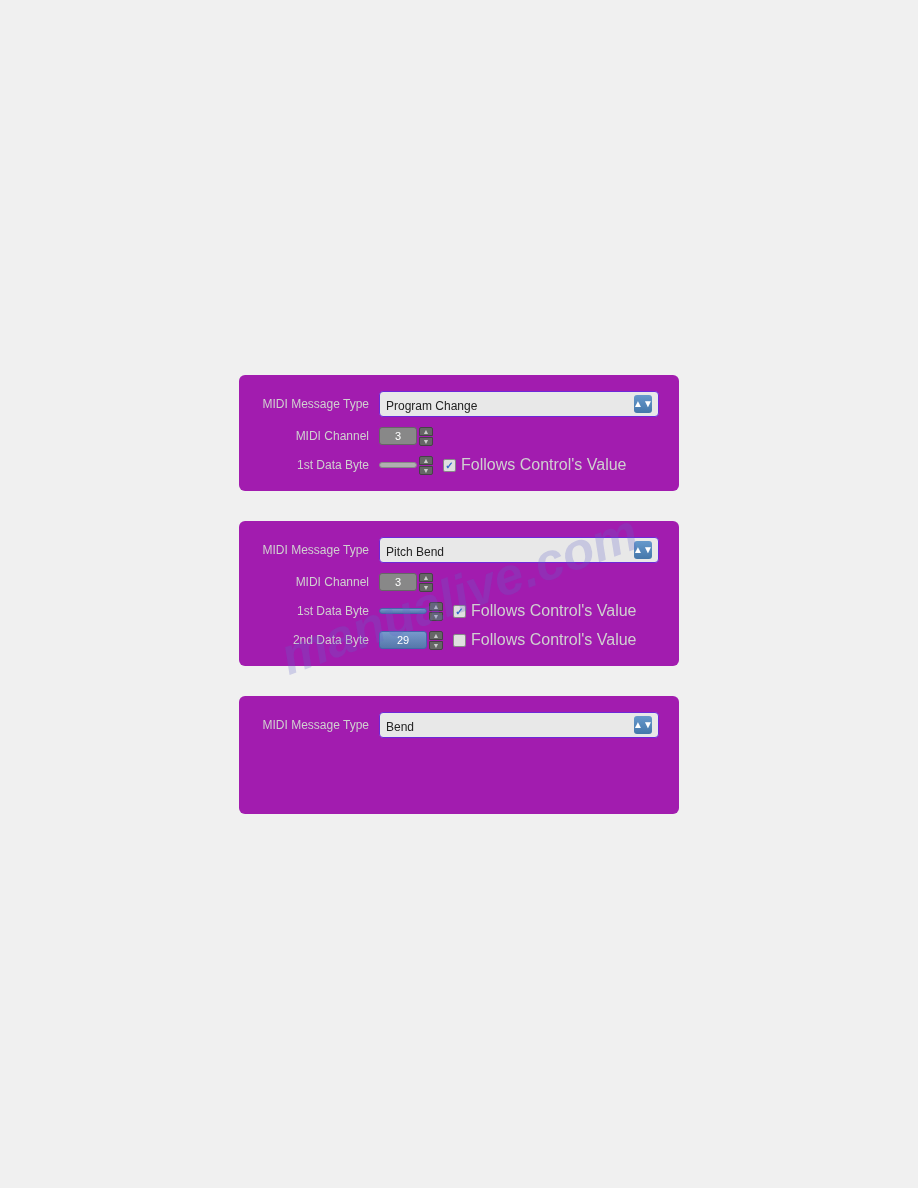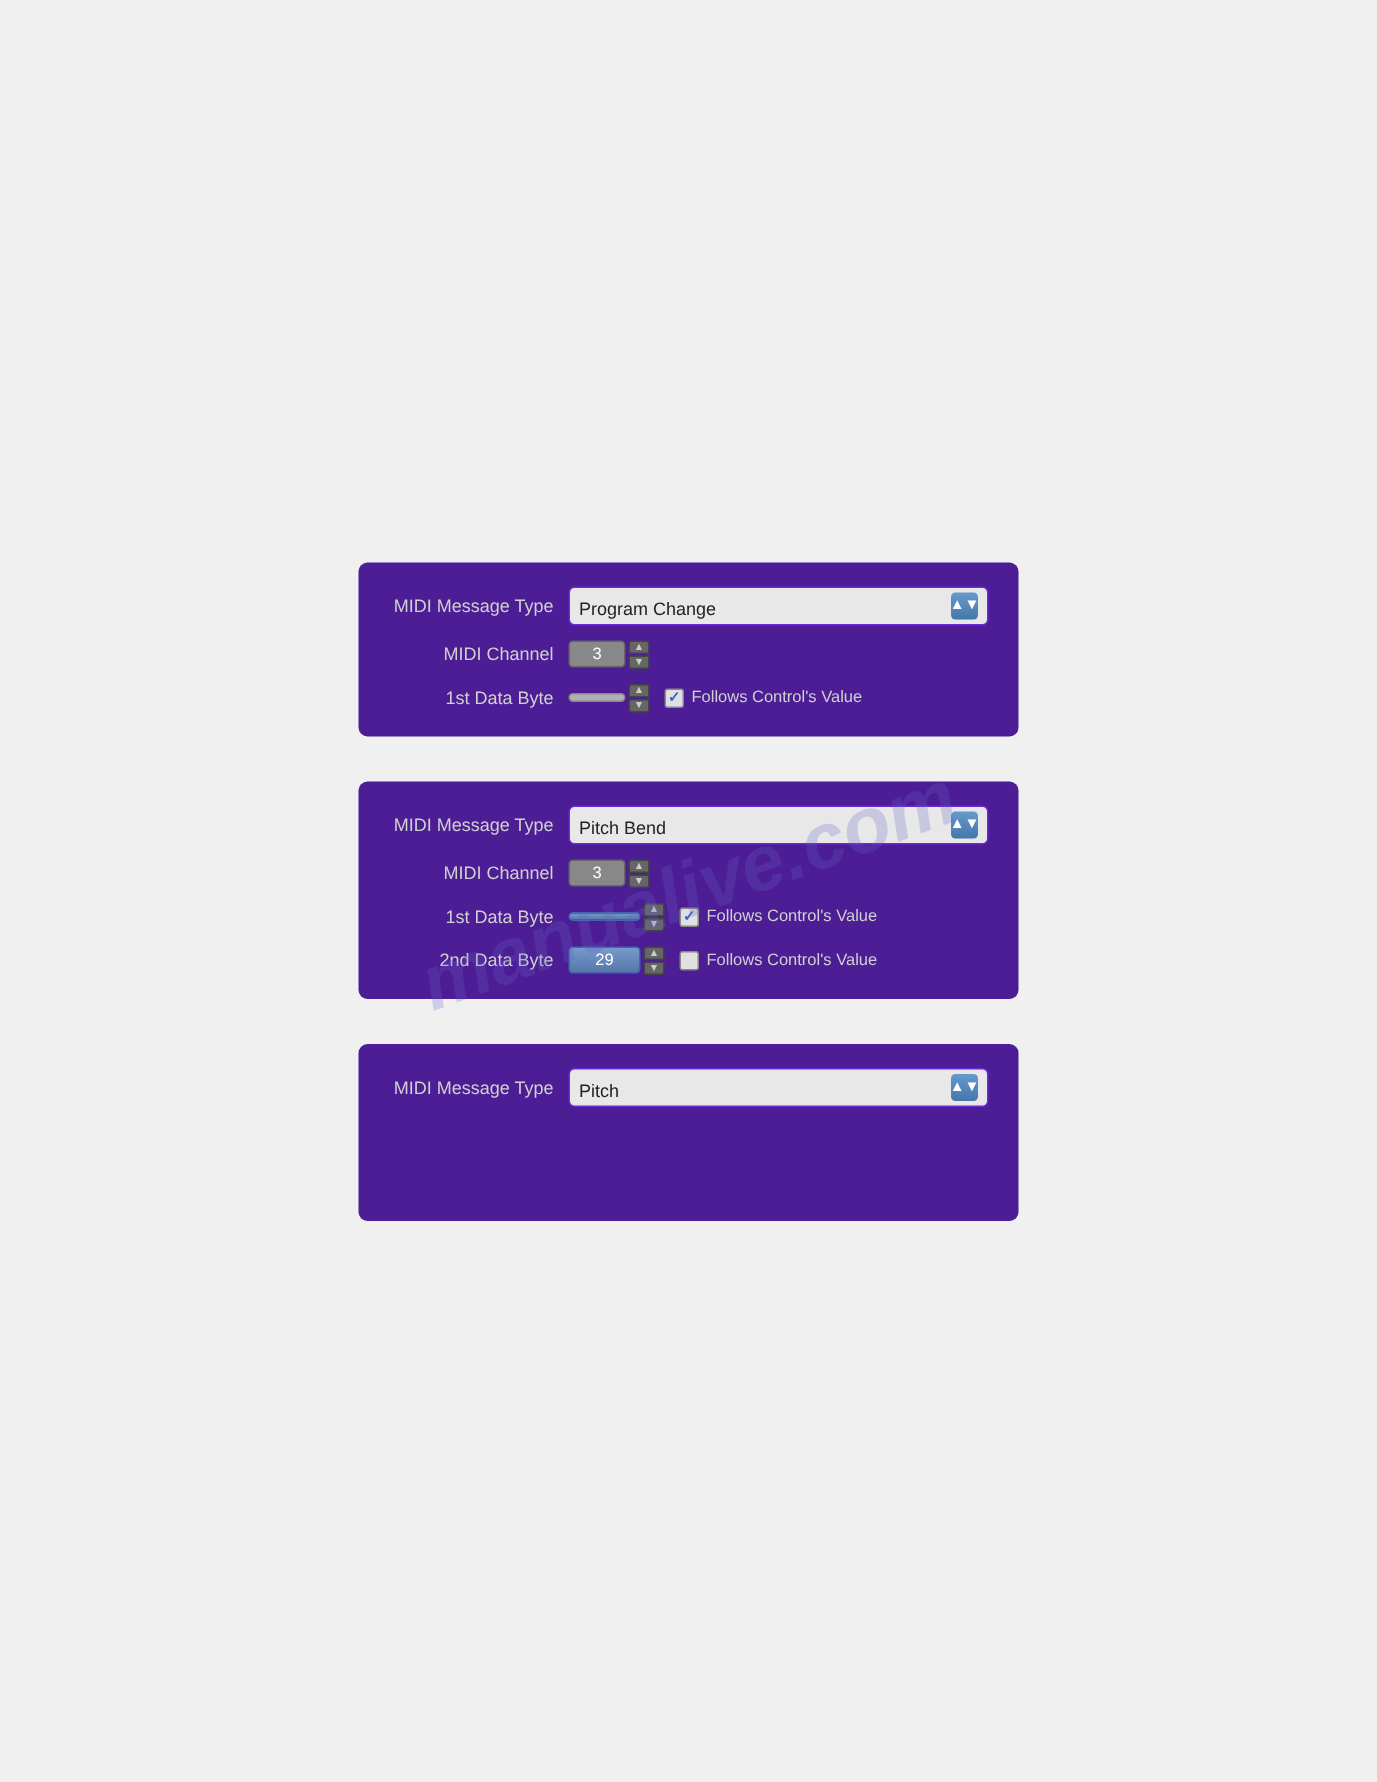--- a/index.html
+++ b/index.html
@@ -17,21 +17,21 @@
     }
 
     .panels-container {
       display: flex;
       flex-direction: column;
       gap: 30px;
       align-items: center;
     }
 
     .panel {
-      background: #4c1d95;
+      background: #a21caf;
       border-radius: 6px;
       padding: 16px 20px;
       width: 440px;
     }
 
     .panel-row {
       display: flex;
       align-items: center;
       margin-bottom: 10px;
     }
@@ -161,21 +161,21 @@
 
     .checkbox-box.checked::after {
       content: '✓';
       font-size: 10px;
       color: #3366cc;
       font-weight: bold;
     }
 
     .checkbox-label {
       color: #d0d0d0;
-      font-size: 11px;
+      font-size: 16px;
       white-space: nowrap;
     }
 
     .watermark {
       position: absolute;
       top: 50%;
       left: 50%;
       transform: translate(-50%, -50%) rotate(-20deg);
       color: rgba(100, 100, 200, 0.25);
       font-size: 52px;
@@ -270,21 +270,21 @@
         <span class="checkbox-label">Follows Control's Value</span>
       </div>
     </div>
   </div>
 
   <div class="panel">
 
     <div class="panel-row">
       <span class="row-label">MIDI Message Type</span>
       <div class="dropdown-select">
-        <span>Pitch</span>
+        <span>Bend</span>
         <div class="dropdown-arrow">▲▼</div>
       </div>
     </div>
 
     <div style="height: 50px;"></div>
   </div>
 
 </div>
 
 </body></html>

